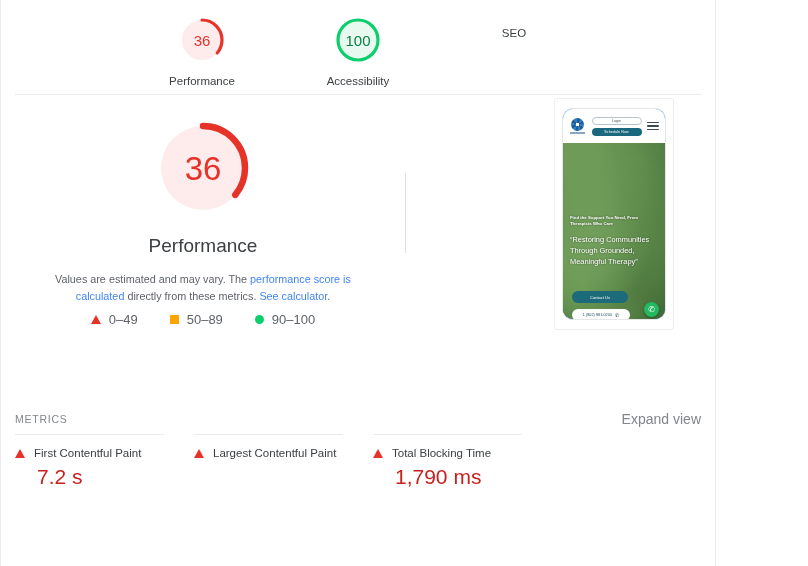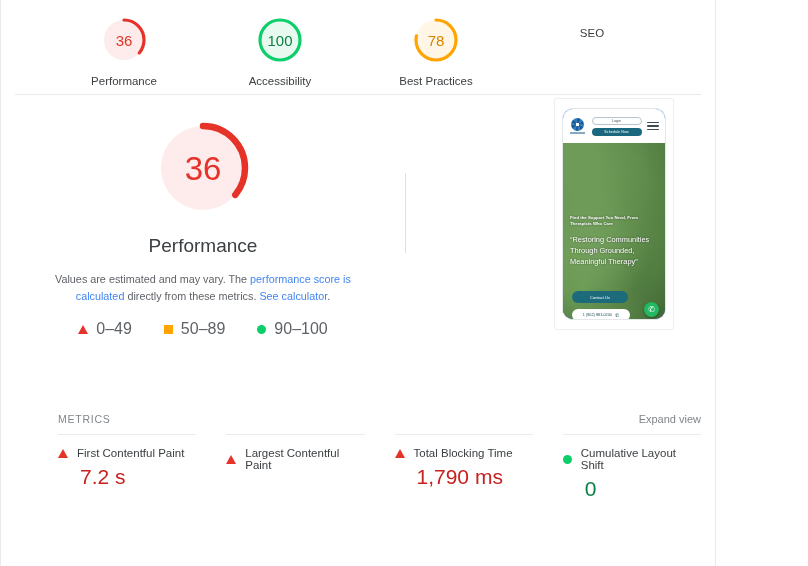--- a/index.html
+++ b/index.html
@@ -97,25 +97,25 @@
     margin-top: 14px;
     width: 346px;
     text-align: center;
     font-size: 10.8px;
     line-height: 1.55;
     color: #5f6368;
   }
   .perf-desc a { color: #4285f4; text-decoration: none; }
 
   .legend {
-    margin-top: 16px;
+    margin-top: 8px;
     display: flex;
     align-items: center;
     gap: 10px;
-    font-size: 16px;
+    font-size: 13px;
     color: #5f6368;
   }
   .legend-item { display: flex; align-items: center; gap: 8px; margin-right: 22px; }
   .legend-item:last-child { margin-right: 0; }
   .tri {
     width: 0; height: 0;
     border-left: 5px solid transparent;
     border-right: 5px solid transparent;
     border-bottom: 9px solid #e63329;
   }
@@ -226,31 +226,30 @@
     display: flex; align-items: center; justify-content: center;
     color: #fff; font-size: 8px;
     box-shadow: 0 1px 3px rgba(0,0,0,.3);
   }
 
   
   .metrics {
     position: absolute;
     left: 0; right: 0; top: 404px;
     padding: 0 14px;
-    margin-left: 43px;
   }
   .metrics-head {
     display: flex; justify-content: space-between; align-items: center;
     height: 30px;
   }
   .metrics-title {
     font-size: 10.5px; letter-spacing: .75px;
     color: #80868b; text-transform: uppercase;
   }
-  .expand-view { font-size: 11px; color: #80868b; cursor: pointer; }
+  .expand-view { font-size: 14px; color: #80868b; cursor: pointer; }
 
   .metrics-grid {
     display: grid;
     grid-template-columns: 1fr 1fr 1fr 1fr;
     column-gap: 30px;
   }
   .metric-cell {
     border-top: 1px solid #ebebeb;
     padding: 12px 0 10px 0;
     min-height: 62px;
@@ -296,30 +295,20 @@
       <div class="gauge">
         <svg viewBox="0 0 48 48">
           <circle cx="24" cy="24" r="20" fill="#e8faf0" stroke="none"></circle>
           <circle cx="24" cy="24" r="20" fill="none" stroke="#0cce6b" stroke-width="3.2" stroke-linecap="round" stroke-dasharray="125.6 0.1"></circle>
         </svg>
         <span class="gnum" style="color:#0b8043">100</span>
       </div>
       <div class="score-label">Accessibility</div>
     </div>
 
-    <div class="score-item">
-      <div class="gauge">
-        <svg viewBox="0 0 48 48">
-          <circle cx="24" cy="24" r="20" fill="#fff6e5" stroke="none"></circle>
-          <circle cx="24" cy="24" r="20" fill="none" stroke="#ffa400" stroke-width="3.2" stroke-linecap="round" stroke-dasharray="98 125.7"></circle>
-        </svg>
-        <span class="gnum" style="color:#d98200">78</span>
-      </div>
-      <div class="score-label">Best Practices</div>
-    </div>
 
     <div class="score-item">
       <div class="score-label">SEO</div>
     </div>
 
   </div>
 
   <div class="hr-full"></div>
 
   <div class="body-area">
@@ -416,24 +405,17 @@
       </div>
 
       <div class="metric-cell r2">
         <div class="metric-row">
           <span class="tri-sm"></span>
           <span class="metric-name">Total Blocking Time</span>
         </div>
         <div class="metric-val m-red">1,790 ms</div>
       </div>
 
-      <div class="metric-cell r2">
-        <div class="metric-row">
-          <span class="cir-sm"></span>
-          <span class="metric-name">Cumulative Layout Shift</span>
-        </div>
-        <div class="metric-val m-green">0</div>
-      </div>
 
     </div>
   </div>
 
 </div>
 
 </body></html>

